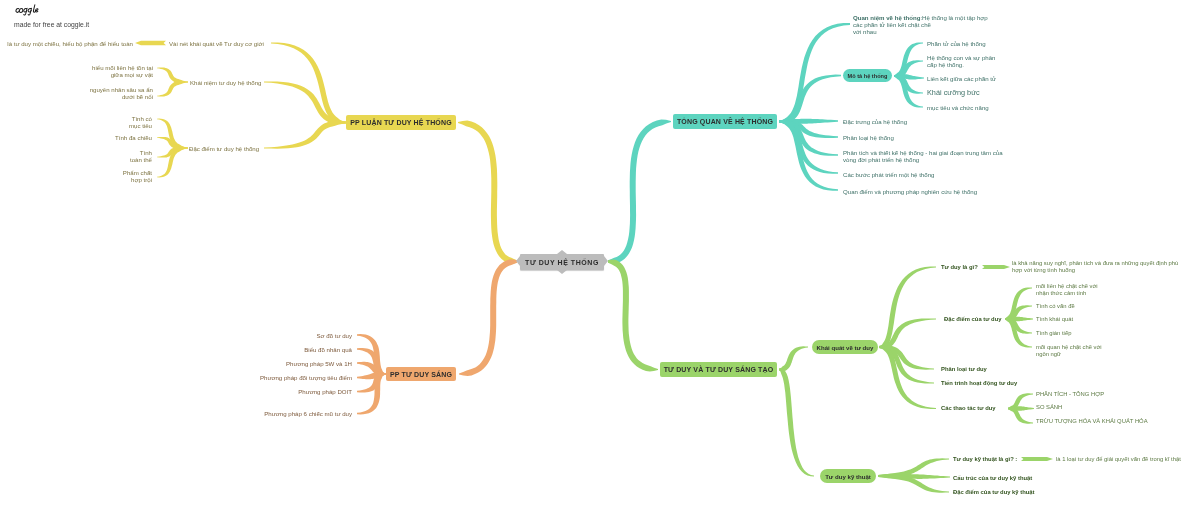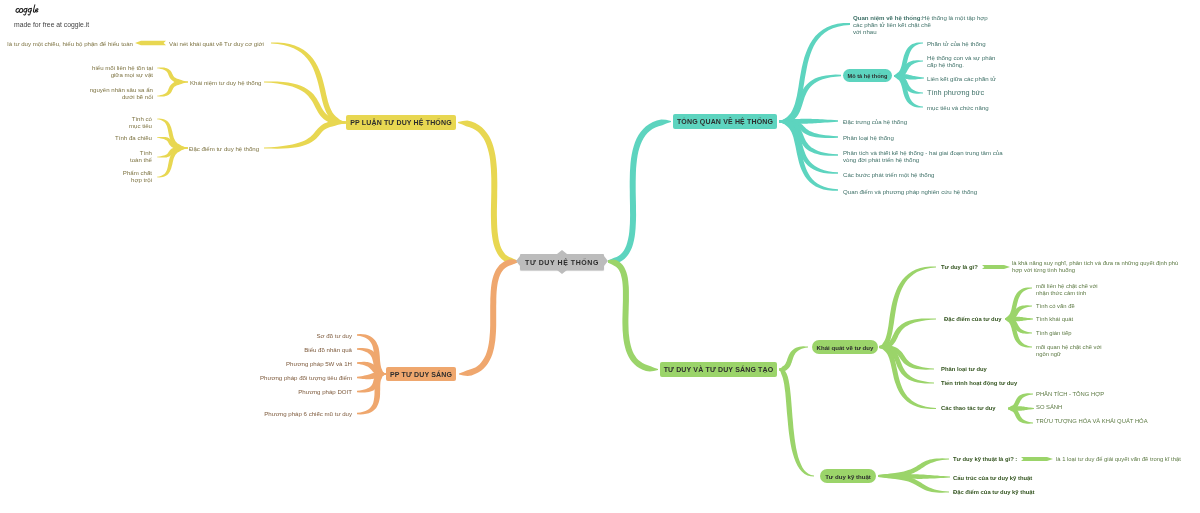--- a/index.html
+++ b/index.html
@@ -136,21 +136,21 @@
 <div class="t" style="left:853px;top:13.5px;color:#3f7168;"><span class="b">Quan niệm về hệ thống</span><span>:Hệ thống là một tập hợp
 các phần tử liên kết chặt chẽ
 với nhau</span></div>
 <div class="pill" style="left:843px;top:69px;width:49px;height:13px;background:#5dd4bf;font-size:5.6px;color:#2d2d2d">
       <span>Mô tả hệ thống</span>
     </div>
 <div class="t" style="left:927px;top:39.5px;color:#3f7168;font-size:6.1px;line-height:7.4px;"><span>Phần tử của hệ thống</span></div>
 <div class="t" style="left:927px;top:54px;color:#3f7168;font-size:6.1px;line-height:7.4px;"><span>Hệ thống con và sự phân
 cấp hệ thống.</span></div>
 <div class="t" style="left:927px;top:74.5px;color:#3f7168;font-size:6.1px;line-height:7.4px;"><span>Liên kết giữa các phần tử</span></div>
-<div class="t" style="left:927px;top:87.5px;color:#3f7168;font-size:7.3px;line-height:9px;"><span>Tính phương bức</span></div>
+<div class="t" style="left:927px;top:87.5px;color:#3f7168;font-size:7.3px;line-height:9px;"><span>Khái cưỡng bức</span></div>
 <div class="t" style="left:927px;top:103.5px;color:#3f7168;font-size:6.1px;line-height:7.4px;"><span>mục tiêu và chức năng</span></div>
 <div class="t" style="left:843px;top:117.5px;color:#3f7168;font-size:6.1px;line-height:7.4px;"><span>Đặc trưng của hệ thống</span></div>
 <div class="t" style="left:843px;top:133.5px;color:#3f7168;font-size:6.1px;line-height:7.4px;"><span>Phân loại hệ thống</span></div>
 <div class="t" style="left:843px;top:148.5px;color:#3f7168;font-size:6.1px;line-height:7.4px;"><span>Phân tích và thiết kế hệ thống - hai giai đoạn trung tâm của
 vòng đời phát triển hệ thống</span></div>
 <div class="t" style="left:843px;top:171px;color:#3f7168;font-size:6.1px;line-height:7.4px;"><span>Các bước phát triển một hệ thống</span></div>
 <div class="t" style="left:843px;top:188px;color:#3f7168;font-size:6.1px;line-height:7.4px;"><span>Quan điểm và phương pháp nghiên cứu hệ thống</span></div>
 <div class="pill" style="left:812px;top:340px;width:66px;height:14px;background:#9bd46a;font-size:6.1px;color:#2d2d2d">
       <span>Khái quát về tư duy</span>
     </div>

